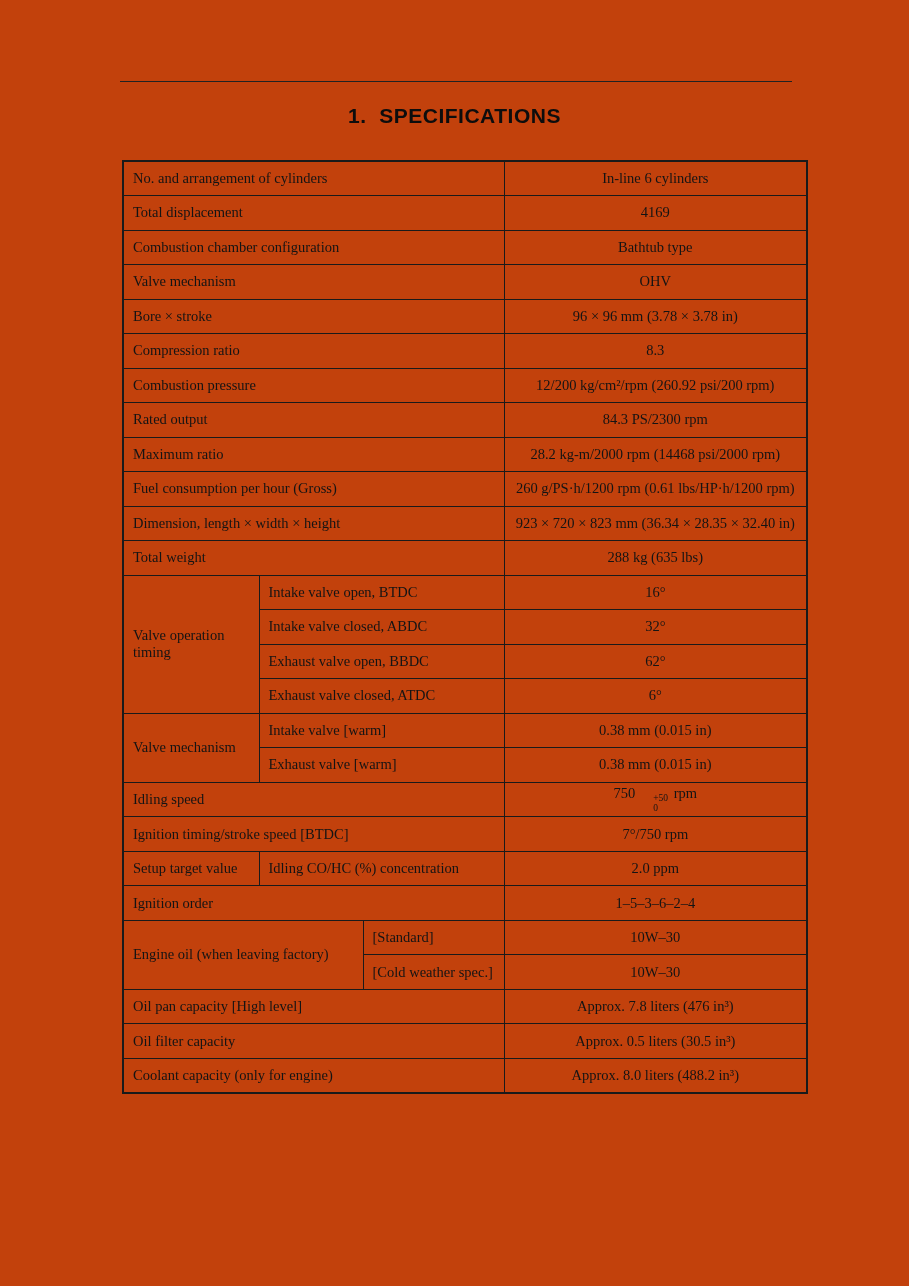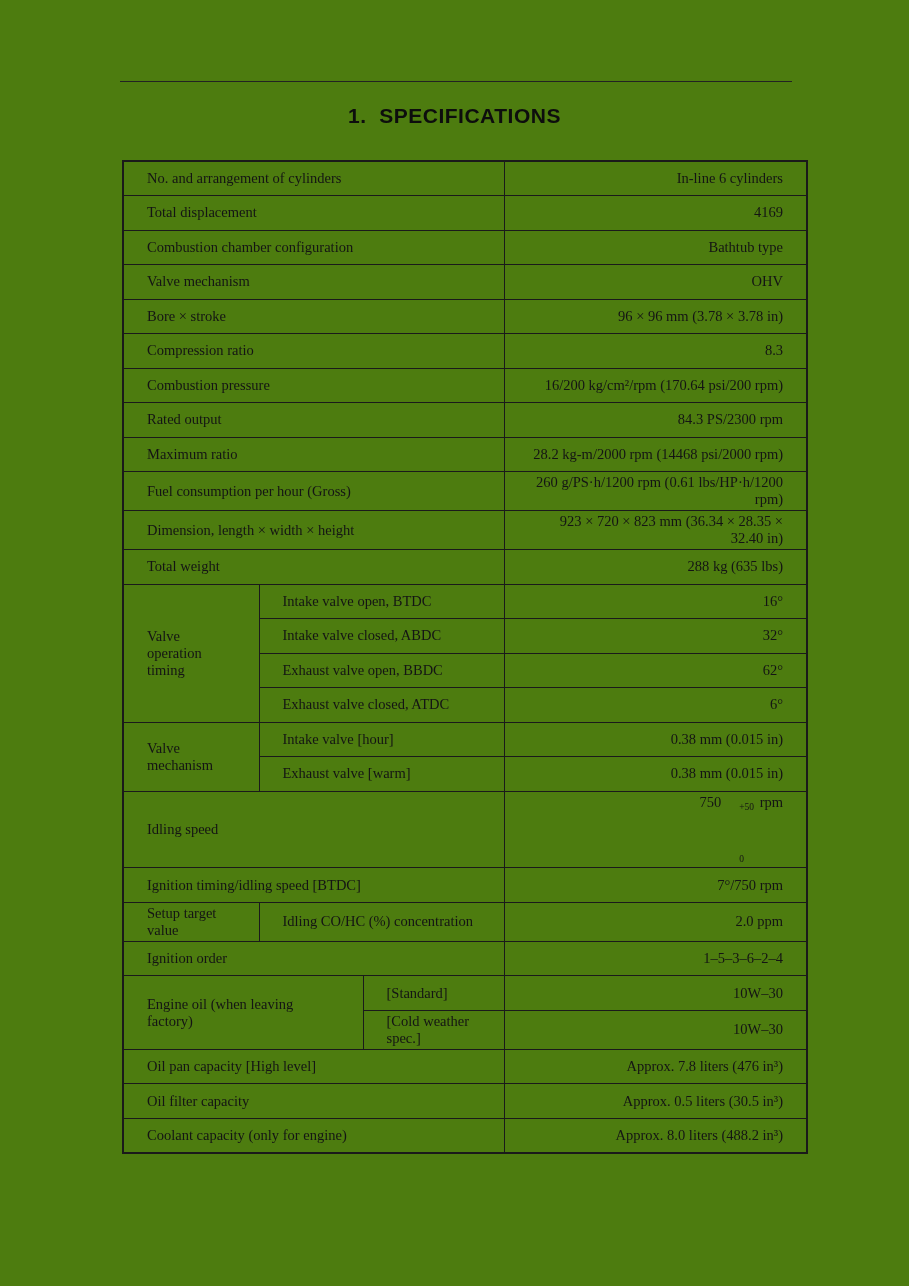--- a/index.html
+++ b/index.html
@@ -3,21 +3,21 @@
 <meta charset="utf-8">
 <style>
   * { margin: 0; padding: 0; box-sizing: border-box; }
   html, body { background: #ffffff; }
   body {
     width: 909px; height: 1286px;
     font-family: "Liberation Serif", serif;
     color: #141414;
     position: relative;
   }
-  .page { position: absolute; inset: 0; background: #4d7c0f; }
+  .page { position: absolute; inset: 0; background: #c2410c; }
   .top-rule {
     position: absolute; left: 120px; top: 81px; width: 672px;
     border: none; border-top: 1.5px solid #222;
   }
   .page-title {
     position: absolute; left: 0; top: 104px; width: 909px;
     text-align: center;
     font-family: "Liberation Sans", sans-serif;
     font-weight: bold; font-size: 21px; letter-spacing: 0.5px;
     white-space: pre;
@@ -26,29 +26,29 @@
   table.spec {
     position: absolute; left: 122px; top: 160px; width: 684px;
     border-collapse: collapse;
     border: 2px solid #1a1a1a;
     font-size: 14.5px;
     table-layout: fixed;
   }
   table.spec td {
     border: 1px solid #1a1a1a;
     height: 34.5px;
-    padding: 2px 23px;
+    padding: 2px 9px;
     vertical-align: middle;
     overflow: hidden;
   }
   td.label { text-align: left; padding-left: 10px; }
-  td.value { text-align: right; }
+  td.value { text-align: center; }
   .tol {
     display: inline-flex; flex-direction: column; align-items: flex-start;
-    font-size: 9.5px; line-height: 1.15; vertical-align: -3px; margin: 0 2px 0 18px; gap: 42px;
+    font-size: 9.5px; line-height: 1.15; vertical-align: -3px; margin: 0 2px 0 18px;
   }
 </style>
 </head>
 <body>
 
 <div class="page">
   <hr class="top-rule">
   <div class="page-title">1.  SPECIFICATIONS</div>
 
   <table class="spec">
@@ -79,21 +79,21 @@
       <tr>
         <td colspan="3" class="label">Bore × stroke</td>
         <td class="value">96 × 96 mm (3.78 × 3.78 in)</td>
       </tr>
       <tr>
         <td colspan="3" class="label">Compression ratio</td>
         <td class="value">8.3</td>
       </tr>
       <tr>
         <td colspan="3" class="label">Combustion pressure</td>
-        <td class="value">16/200 kg/cm²/rpm (170.64 psi/200 rpm)</td>
+        <td class="value">12/200 kg/cm²/rpm (260.92 psi/200 rpm)</td>
       </tr>
       <tr>
         <td colspan="3" class="label">Rated output</td>
         <td class="value">84.3 PS/2300 rpm</td>
       </tr>
       <tr>
         <td colspan="3" class="label">Maximum ratio</td>
         <td class="value">28.2 kg-m/2000 rpm (14468 psi/2000 rpm)</td>
       </tr>
       <tr>
@@ -122,38 +122,38 @@
         <td colspan="2" class="label">Exhaust valve open, BBDC</td>
         <td class="value">62°</td>
       </tr>
       <tr>
         <td colspan="2" class="label">Exhaust valve closed, ATDC</td>
         <td class="value">6°</td>
       </tr>
 
       <tr>
         <td rowspan="2" class="label">Valve mechanism</td>
-        <td colspan="2" class="label">Intake valve [hour]</td>
+        <td colspan="2" class="label">Intake valve [warm]</td>
         <td class="value">0.38 mm (0.015 in)</td>
       </tr>
       <tr>
         <td colspan="2" class="label">Exhaust valve [warm]</td>
         <td class="value">0.38 mm (0.015 in)</td>
       </tr>
 
       <tr>
         <td colspan="3" class="label">Idling speed</td>
         <td class="value"><span>750</span><span class="tol">
               <span>+50</span>
               <span>0</span>
             </span>&nbsp;<span>rpm</span></td>
       </tr>
 
       <tr>
-        <td colspan="3" class="label">Ignition timing/idling speed [BTDC]</td>
+        <td colspan="3" class="label">Ignition timing/stroke speed [BTDC]</td>
         <td class="value">7°/750 rpm</td>
       </tr>
 
       <tr>
         <td class="label">Setup target value</td>
         <td colspan="2" class="label">Idling CO/HC (%) concentration</td>
         <td class="value">2.0 ppm</td>
       </tr>
 
       <tr>

